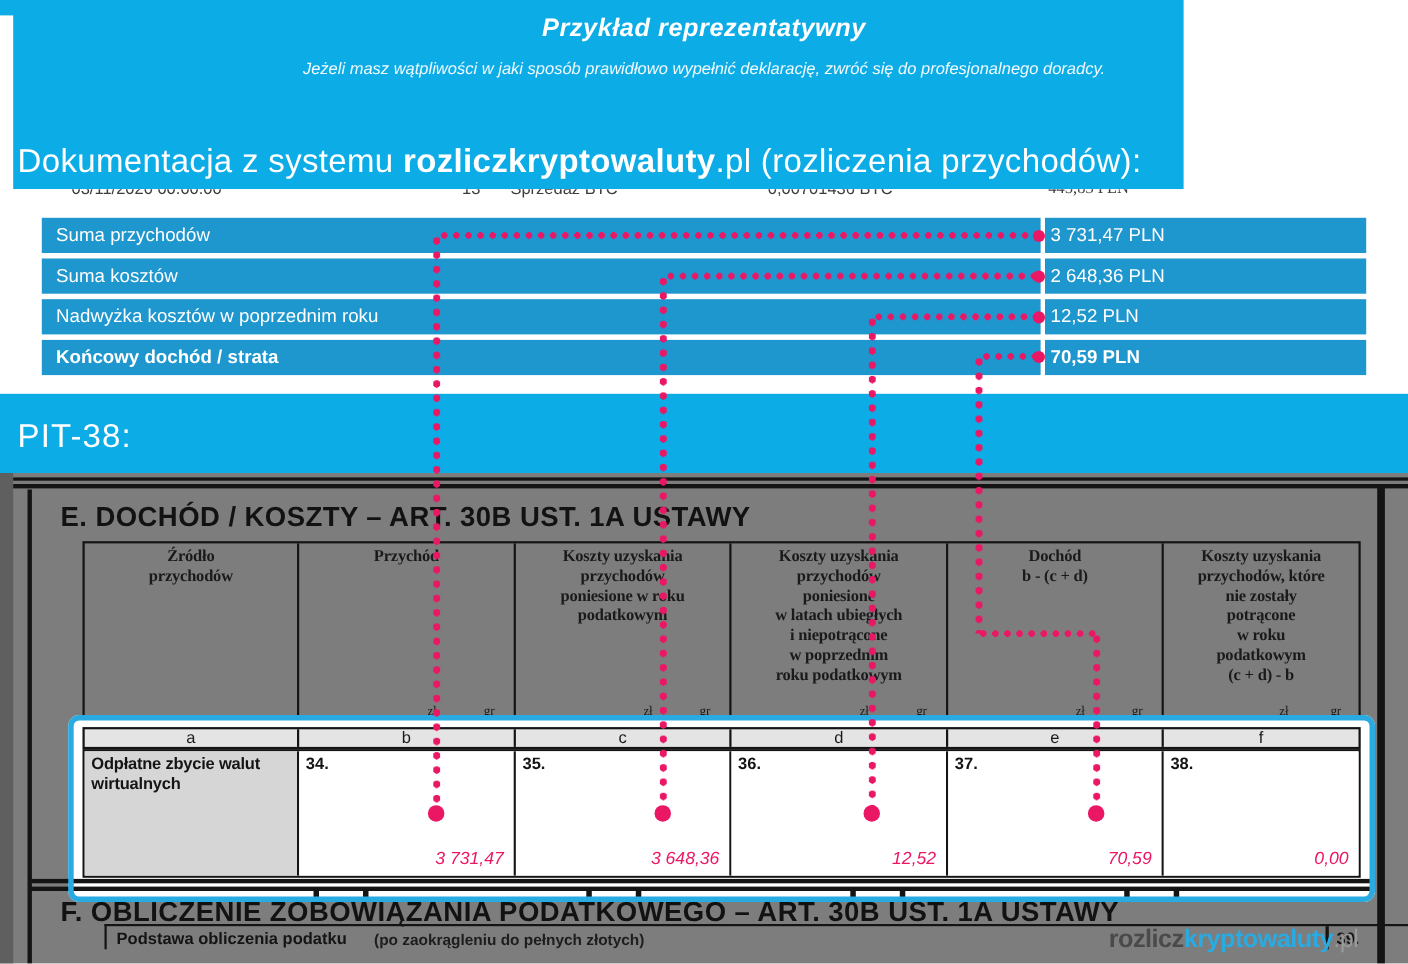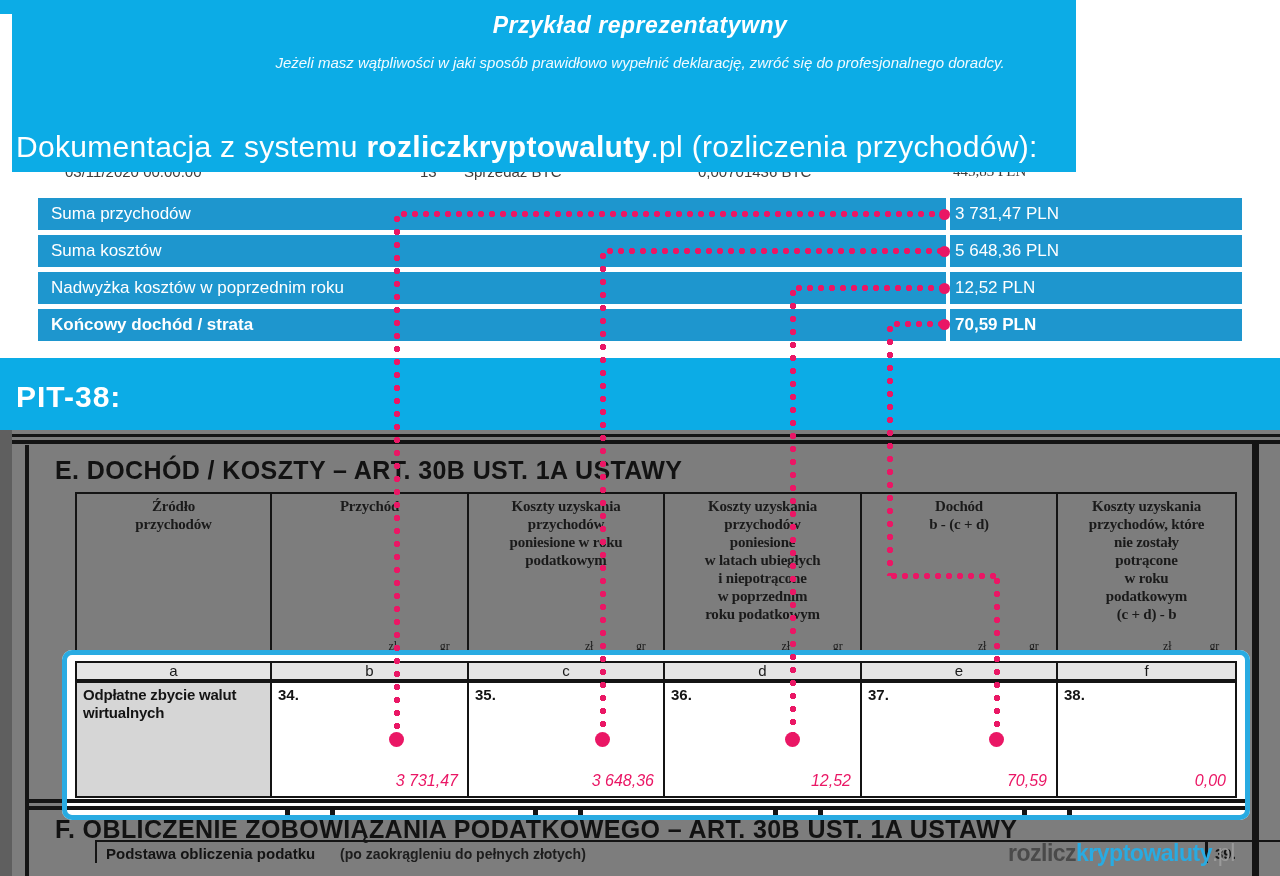--- a/index.html
+++ b/index.html
@@ -33,21 +33,21 @@
   
   .srow{position:absolute;left:38px;width:1204px;height:40px;}
   .srow-label{position:absolute;left:0;top:0;width:908px;height:32px;background:var(--row-blue);
     color:#fff;font-size:17px;line-height:32px;padding-left:13px;white-space:nowrap;}
   .srow-value{position:absolute;left:912px;top:0;width:292px;height:32px;background:var(--row-blue);
     color:#fff;font-size:17px;line-height:32px;padding-left:5px;white-space:nowrap;}
   .srow.bold .srow-label,.srow.bold .srow-value{font-weight:bold;}
 
   
   .pit-band{position:absolute;left:0;top:358px;width:1280px;height:72px;background:var(--banner-blue);}
-  .pit-label{position:absolute;left:16px;top:22px;color:#fff;font-size:30px;font-weight:700;letter-spacing:1px;}
+  .pit-label{position:absolute;left:16px;top:22px;color:#fff;font-size:30px;font-weight:400;letter-spacing:1px;}
 
   
   .form-area{position:absolute;left:0;top:430px;width:1280px;height:446px;background:var(--form-gray);}
   .left-strip{position:absolute;left:0;top:0;width:12px;height:446px;background:#5f5f5f;}
   .hl{position:absolute;background:#141414;}
   .hl1{left:12px;top:4px;width:1268px;height:3px;}
   .hl2{left:12px;top:10px;width:1268px;height:4px;}
   .vb-left{position:absolute;left:25px;top:15px;width:4px;height:431px;background:#141414;}
   .vb-right{position:absolute;left:1252px;top:13px;width:7px;height:433px;background:#141414;}
   .sec-title{position:absolute;color:#121212;font-weight:bold;font-size:25px;letter-spacing:.4px;white-space:nowrap;}
@@ -127,21 +127,21 @@
       <span class="lc-value">445,83 PLN</span>
     </div>
   </div>
 
   <div class="srow" style="top:198px">
     <div class="srow-label">Suma przychodów</div>
     <div class="srow-value">3 731,47 PLN</div>
   </div>
   <div class="srow" style="top:235px">
     <div class="srow-label">Suma kosztów</div>
-    <div class="srow-value">5 648,36 PLN</div>
+    <div class="srow-value">2 648,36 PLN</div>
   </div>
   <div class="srow" style="top:272px">
     <div class="srow-label">Nadwyżka kosztów w poprzednim roku</div>
     <div class="srow-value">12,52 PLN</div>
   </div>
   <div class="srow bold" style="top:309px">
     <div class="srow-label">Końcowy dochód / strata</div>
     <div class="srow-value">70,59 PLN</div>
   </div>
 

